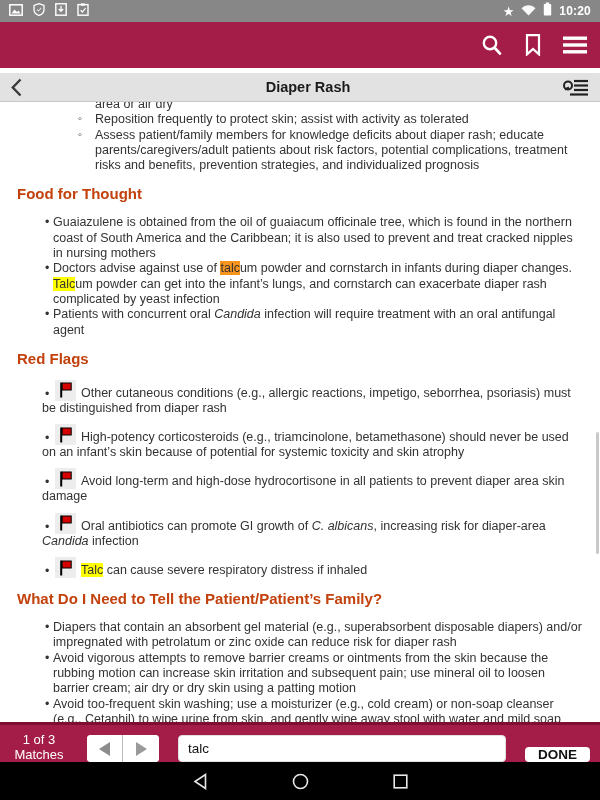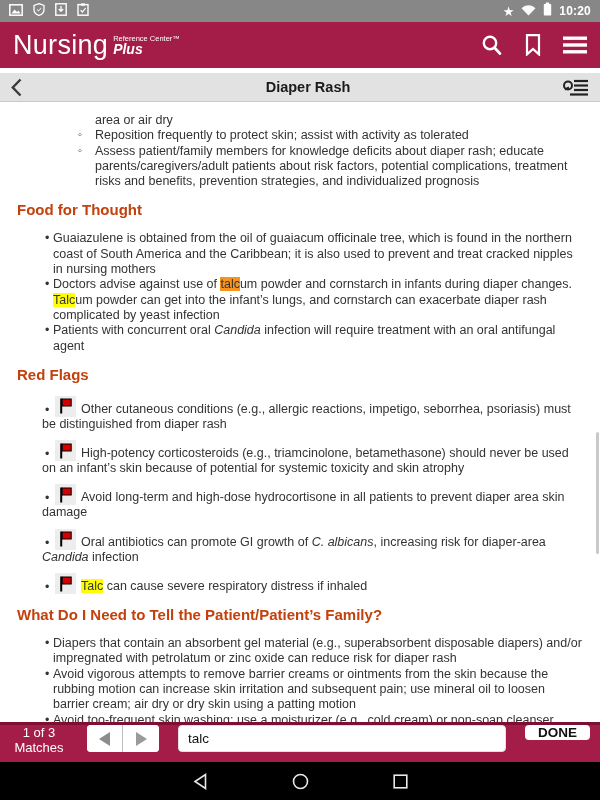--- a/index.html
+++ b/index.html
@@ -27,41 +27,41 @@
   
   .subheader { height:29px; margin-top:5px; background:#E2E2E2; border-bottom:1px solid #C9C9C9;
                display:flex; align-items:center; position:relative; }
   .subheader-title { position:absolute; left:16px; right:0; text-align:center; font-weight:700;
                      font-size:14.5px; color:#1a1a1a; }
   .back-btn { position:absolute; left:11px; top:5px; cursor:pointer; }
   .find-btn { position:absolute; right:12px; top:6px; cursor:pointer; }
 
   
   .content { position:absolute; top:102px; bottom:38px; left:0; right:0; background:#fff; overflow:hidden;
-             font-size:12.5px; line-height:15.3px; color:#333; padding:16px 17px; }
+             font-size:12.5px; line-height:15.3px; color:#333; padding:0 17px; }
   .h { font-size:15px; font-weight:700; color:#c2410c; margin:12px 0 12px 0; line-height:18px; }
   .cont2 { padding-left:78px; margin-top:-5px; }
   .li1 { position:relative; padding-left:36px; }
   .li1 > .mk { position:absolute; left:28px; top:0; }
   .li2 { position:relative; padding-left:78px; }
   .li2 > .mk { position:absolute; left:61px; top:-1px; font-size:11px; }
   .lif { position:relative; padding-left:25px; margin-bottom:8px; }
   .lif > .mk { position:absolute; left:28px; top:7px; }
   .flag-box { display:inline-flex; width:21px; height:21px; background:#EDEDED; align-items:center;
               justify-content:center; vertical-align:bottom; margin:0 5px 0 13px; }
   .it { font-style:italic; }
   .hl-cur { background:#F7941E; }
   .hl-m { background:#FFFF00; }
 
   .scrollbar { position:absolute; right:1px; top:432px; width:3px; height:122px; background:#C9C9C9;
                border-radius:2px; }
 
   
   .search-bar { position:absolute; left:0; right:0; bottom:38px; height:40px; background:#A41C48;
-                border-top:3px solid #7E0F33; display:flex; align-items:flex-start; padding:0 10px; gap:19px; }
+                border-top:3px solid #7E0F33; display:flex; align-items:flex-end; padding:0 10px; gap:19px; }
   .matches { color:#fff; font-size:13px; line-height:15px; text-align:center; min-width:58px; }
   .nav-group { display:flex; background:#fff; border-radius:4px; height:27px; overflow:hidden; }
   .nav-btn { width:36px; display:flex; align-items:center; justify-content:center; cursor:pointer; background:#fff; border:none; }
   .nav-btn.prev { border-right:1px solid #BDBDBD; }
   .tri-l { width:0; height:0; border-style:solid; border-width:7px 11px 7px 0; border-color:transparent #8C8C8C transparent transparent; }
   .tri-r { width:0; height:0; border-style:solid; border-width:7px 0 7px 11px; border-color:transparent transparent transparent #9A9A9A; }
   .search-input { flex:1; height:27px; border-radius:4px; background:#fff; border:1px solid #E0E0E0;
                   font-size:13.5px; padding:0 9px; color:#111; font-family:"Liberation Sans",sans-serif; outline:none; }
   .done-btn { height:15px; background:#fff; border:none; border-radius:4px; font-weight:700; font-size:13.5px;
               color:#111; padding:0 13px; display:flex; align-items:center; cursor:pointer;
@@ -116,27 +116,20 @@
         <svg width="9" height="14" viewBox="0 0 9 14">
             <rect x="2.8" y="0.5" width="3.4" height="2" fill="#fff"></rect>
             <rect x="0.8" y="2" width="7.4" height="11.5" rx="0.8" fill="#fff"></rect>
           </svg>
       </span>
       <span class="sb-time">10:20</span>
     </div>
   </div>
 
   <div class="app-header">
-    <div class="logo">
-      <span class="logo-nursing">Nursing</span>
-      <span class="logo-stack">
-        <span class="logo-rc">Reference Center™</span>
-        <span class="logo-plus">Plus</span>
-      </span>
-    </div>
     <div class="header-icons">
       <span class="hicon">
         <svg width="23" height="23" viewBox="0 0 23 23">
             <circle cx="10" cy="9" r="6.2" fill="none" stroke="#fff" stroke-width="2.4"></circle>
             <line x1="14.6" y1="13.8" x2="20" y2="19.6" stroke="#fff" stroke-width="2.8" stroke-linecap="round"></line>
           </svg>
       </span>
       <span class="hicon">
         <svg width="16" height="22" viewBox="0 0 16 22">
             <path d="M2 1.2 H14 V20.4 L8 15 L2 20.4 Z" fill="none" stroke="#fff" stroke-width="2.2"></path>

